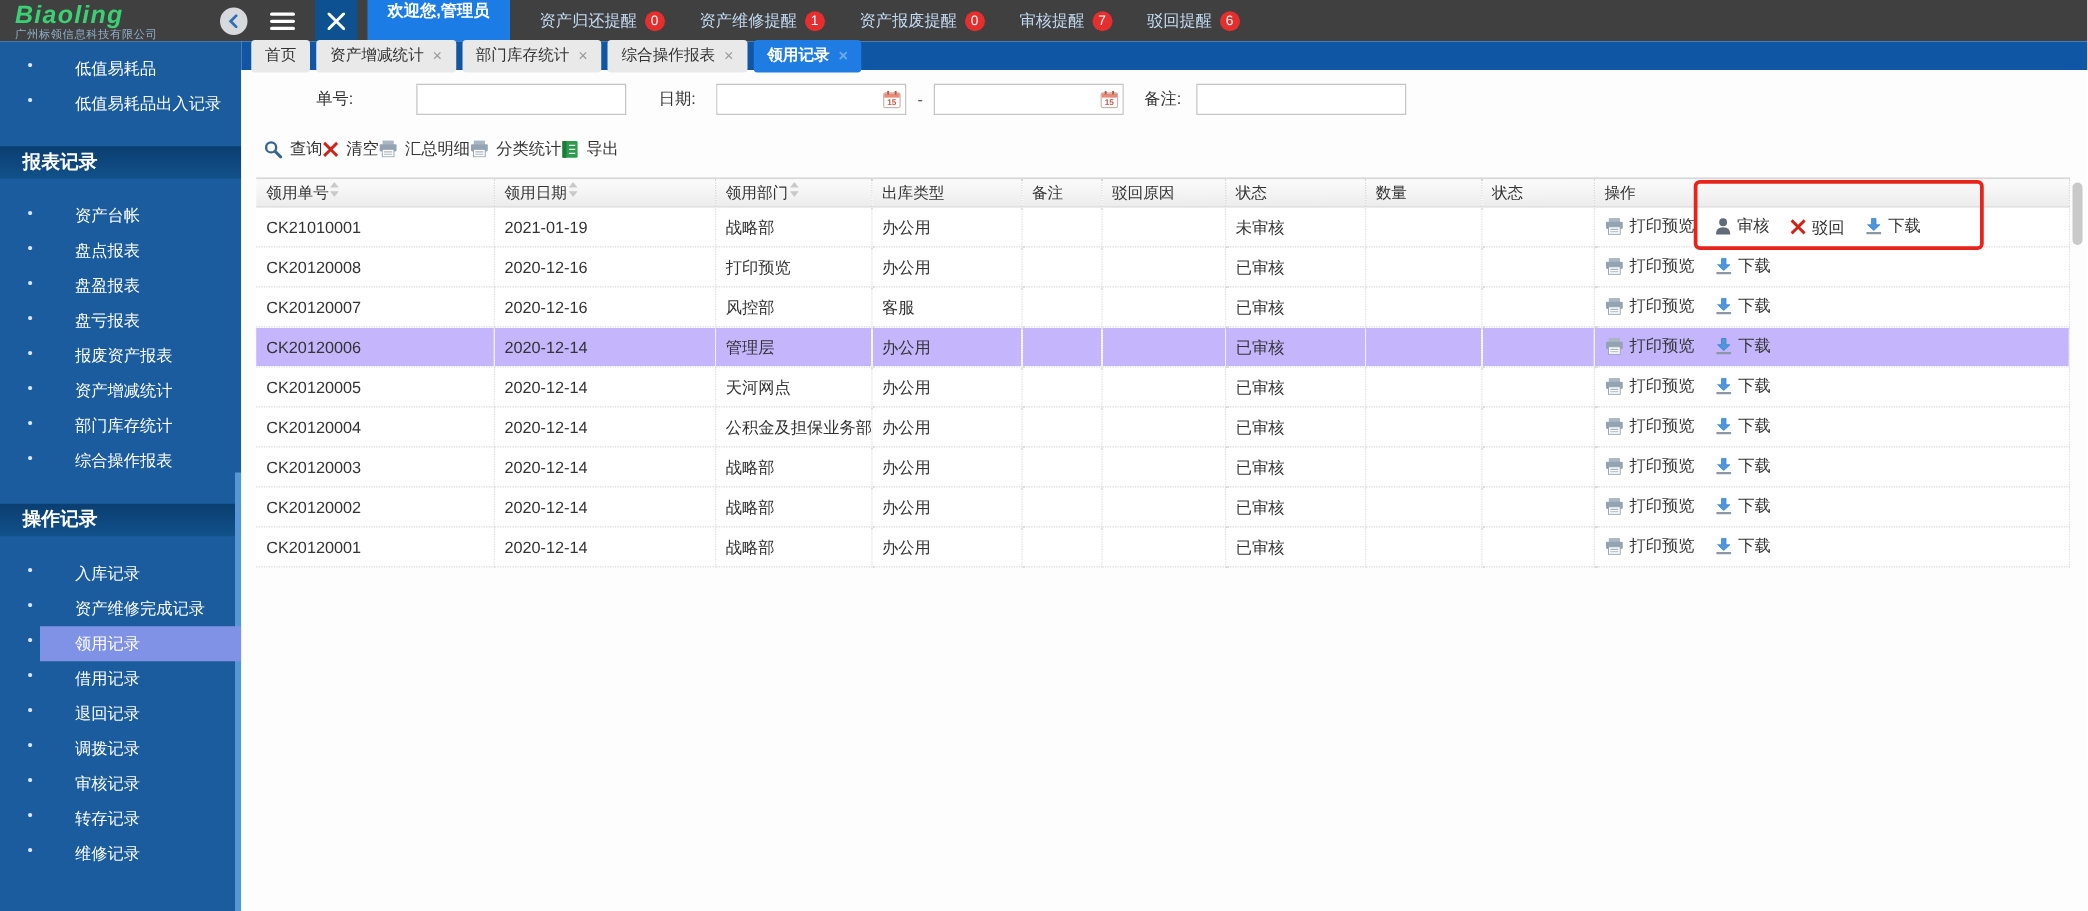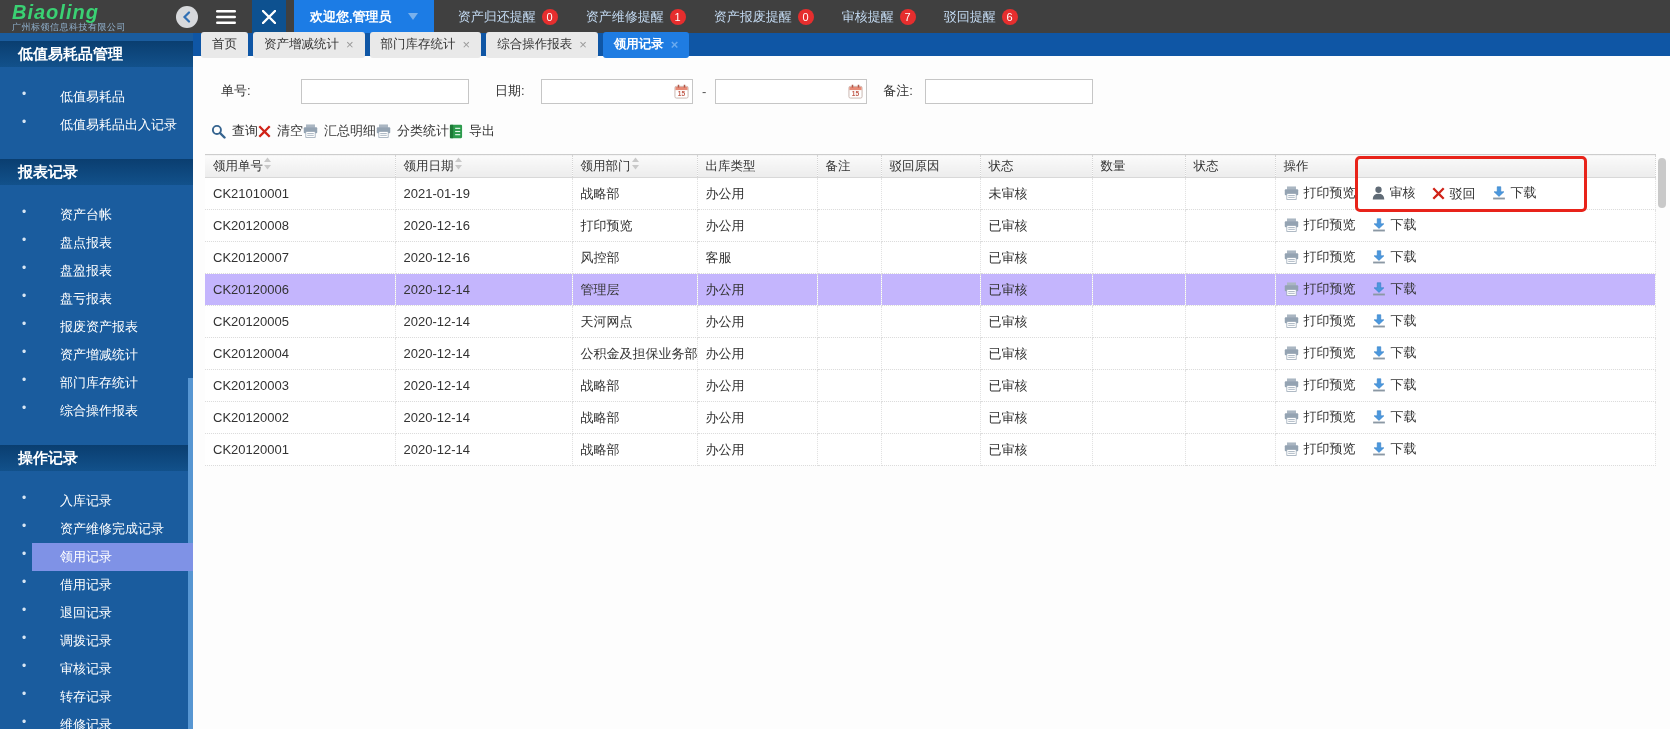--- a/index.html
+++ b/index.html
@@ -10,21 +10,21 @@
   .header { height:33px; background:#404040; display:flex; align-items:center; }
   .logo { width:176px; padding-left:12px; line-height:1; }
   .brand { font-style:italic; font-weight:900; font-size:20px; color:#3ad173; letter-spacing:1px; }
   .company { font-size:9px; color:#8fb0cd; letter-spacing:.5px; margin-top:1px; white-space:nowrap; }
   .collapse-btn { width:22px; height:22px; border-radius:50%; background:#d7d9dc;
                   display:flex; align-items:center; justify-content:center; cursor:pointer; flex:none; }
   .hamburger { margin-left:18px; display:flex; align-items:center; cursor:pointer; }
   .close-btn { width:34px; height:33px; background:#0d5190; margin-left:16px;
                display:flex; align-items:center; justify-content:center; cursor:pointer; }
   .welcome { height:33px; background:#1c7ce5; margin-left:8px; padding:0 16px; cursor:pointer;
-             display:flex; align-items:center; color:#fff; font-size:13px; font-weight:bold; gap:16px; }
+             display:flex; align-items:center; color:#fff; font-size:13px; font-weight:bold; gap:16px;flex-direction:column; }
   .notifs { display:flex; margin-left:24px; gap:28px; }
   .notif { display:flex; align-items:center; color:#c3daf2; font-size:13px; cursor:pointer; white-space:nowrap; }
   .badge { margin-left:6px; min-width:16px; height:16px; border-radius:8px; background:#e62e2e;
            color:#fff; font-size:11px; display:flex; align-items:center; justify-content:center; padding:0 4px; }
 
   
   .body { display:flex; height:696px; }
 
   
   aside { width:193px; background:#1a5c9e; position:relative; padding-top:8px; overflow:hidden; flex:none; }
@@ -40,21 +40,21 @@
   
   main { flex:1; background:#fdfdfd; position:relative; }
   .tabstrip { height:23px; background:#0f56a5; display:flex; align-items:center; padding-left:8px; }
   .tab { display:inline-flex; align-items:center; height:26px; padding:0 11px; background:#e9e9e9;
          border-radius:3px; margin-right:5px; font-size:12.5px; color:#333; cursor:pointer; white-space:nowrap; }
   .tab.active { background:#1f7ce2; color:#fff; font-weight:bold; }
   .tab .close { margin-left:7px; color:#9a9a9a; font-size:13px; line-height:1; }
   .tab.active .close { color:#6babef; }
 
   
-  .filters { padding-top:22px; }
+  .filters { padding-top:10px;margin-left:32px; }
   .frow { display:flex; align-items:center; margin-bottom:10px; height:26px; }
   .flabel { font-size:13px; color:#333; white-space:nowrap; }
   .w1 { margin-left:28px; width:80px; }
   .w2 { margin-left:26px; width:46px; }
   .w3 { margin-left:16px; width:42px; }
   .ftext { width:168px; height:25px; border:1px solid #c6c6c6; background:#fff; padding:0 5px; font-size:13px; }
   .fdate { width:152px; height:25px; border:1px solid #c6c6c6; background:#fff; position:relative;
            display:flex; align-items:center; }
   .fdate input { border:none; outline:none; width:126px; height:21px; padding:0 4px; font-size:13px; }
   .cal { position:absolute; right:3px; top:4px; cursor:pointer; }
@@ -146,21 +146,20 @@
         <span>驳回提醒</span>
         <span class="badge">6</span>
       </div>
     </div>
 </div>
 
 <div class="body">
   <aside id="sidebar">
     <div class="side-thumb"></div>
   <div class="side-section">
-        <div class="side-header">低值易耗品管理</div>
         <div class="side-item"><span class="bullet">•</span><span>低值易耗品</span></div>
         <div class="side-item"><span class="bullet">•</span><span>低值易耗品出入记录</span></div>
       </div>
       <div class="side-section">
         <div class="side-header">报表记录</div>
         <div class="side-item"><span class="bullet">•</span><span>资产台帐</span></div>
         <div class="side-item"><span class="bullet">•</span><span>盘点报表</span></div>
         <div class="side-item"><span class="bullet">•</span><span>盘盈报表</span></div>
         <div class="side-item"><span class="bullet">•</span><span>盘亏报表</span></div>
         <div class="side-item"><span class="bullet">•</span><span>报废资产报表</span></div>

